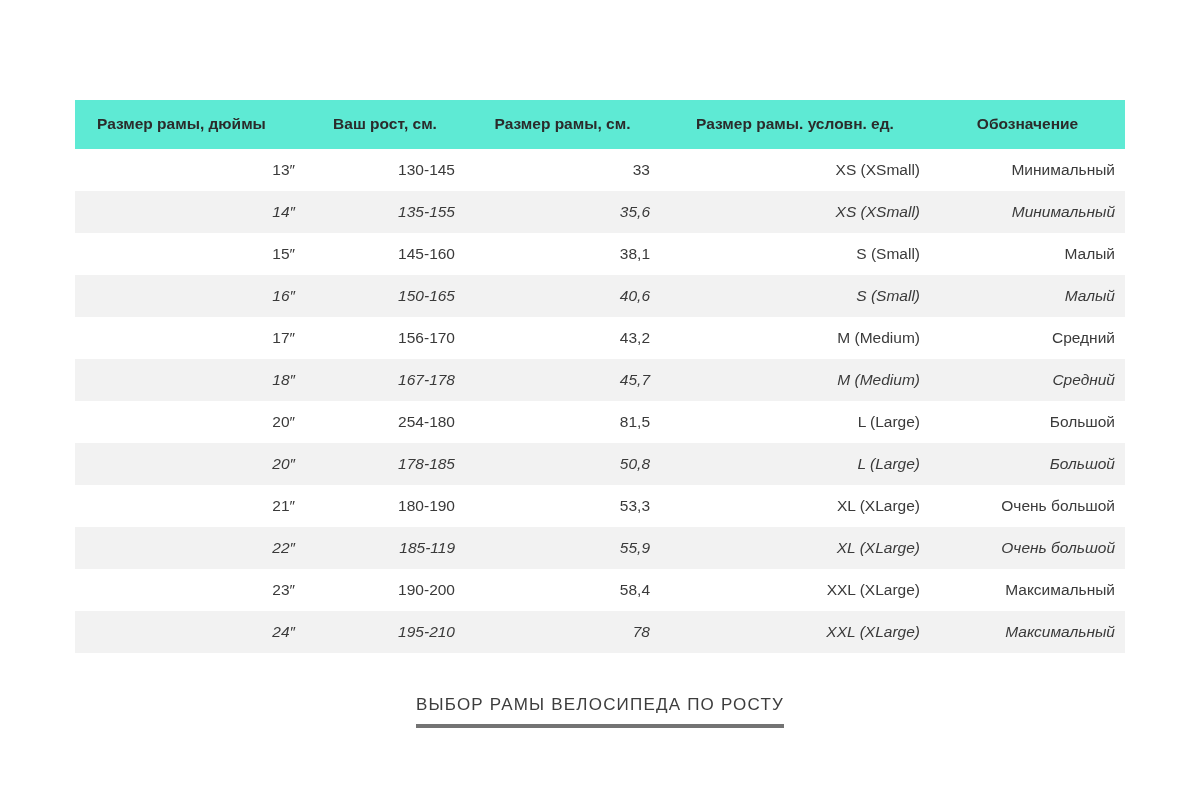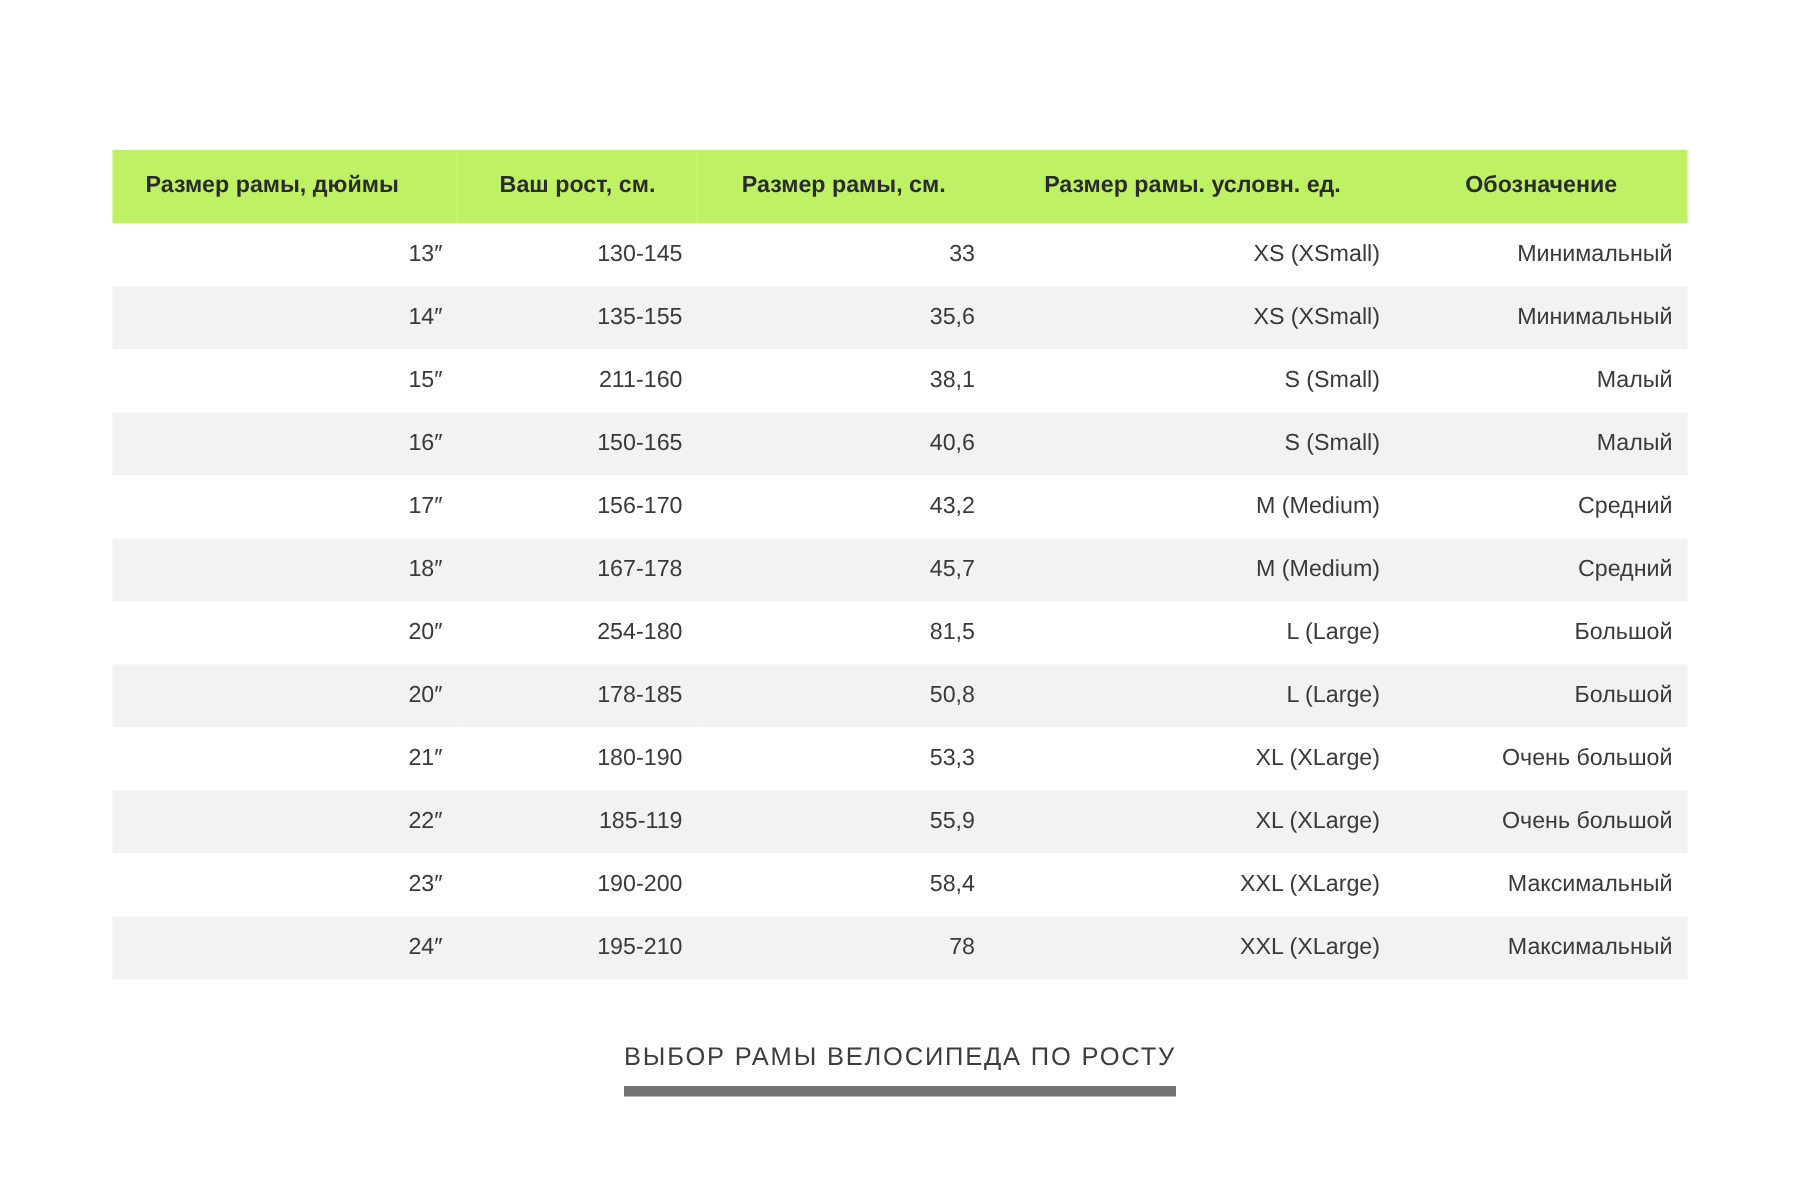--- a/index.html
+++ b/index.html
@@ -26,21 +26,21 @@
   .table-wrap {
     margin-top: 100px;
     width: 1050px;
   }
   table.size-table {
     width: 100%;
     border-collapse: collapse;
     table-layout: fixed;
   }
   table.size-table thead th {
-    background: #bef264;
+    background: #5eead4;
     font-size: 15.5px;
     font-weight: bold;
     color: #2b2b2b;
     padding: 15px 10px 16px 10px;
     text-align: center;
     white-space: nowrap;
   }
   table.size-table thead th.col-0 {
     text-align: left;
     padding-left: 22px;
@@ -50,36 +50,37 @@
     color: #3a3a3a;
     padding: 12px 10px;
     text-align: right;
     height: 16px;
   }
   table.size-table tbody tr.odd td {
     background: #ffffff;
   }
   table.size-table tbody tr.even td {
     background: #f2f2f2;
+    font-style: italic;
   }
   
   col.c0 { width: 230px; }
   col.c1 { width: 160px; }
   col.c2 { width: 195px; }
   col.c3 { width: 270px; }
   col.c4 { width: 195px; }
 
   .caption {
     margin-top: 42px;
     font-size: 17px;
     letter-spacing: 1.2px;
     color: #3d3d3d;
     text-transform: uppercase;
     padding-bottom: 9px;
-    border-bottom: 7px solid #737373;
+    border-bottom: 4px solid #737373;
     display: inline-block;
     font-weight: normal;
   }
   .caption-row {
     width: 1050px;
     display: flex;
     justify-content: center;
   }
 </style>
 </head>
@@ -115,21 +116,21 @@
         </tr>
         <tr class="even">
           <td>14″</td>
           <td>135-155</td>
           <td>35,6</td>
           <td>XS (XSmall)</td>
           <td>Минимальный</td>
         </tr>
         <tr class="odd">
           <td>15″</td>
-          <td>211-160</td>
+          <td>145-160</td>
           <td>38,1</td>
           <td>S (Small)</td>
           <td>Малый</td>
         </tr>
         <tr class="even">
           <td>16″</td>
           <td>150-165</td>
           <td>40,6</td>
           <td>S (Small)</td>
           <td>Малый</td>

